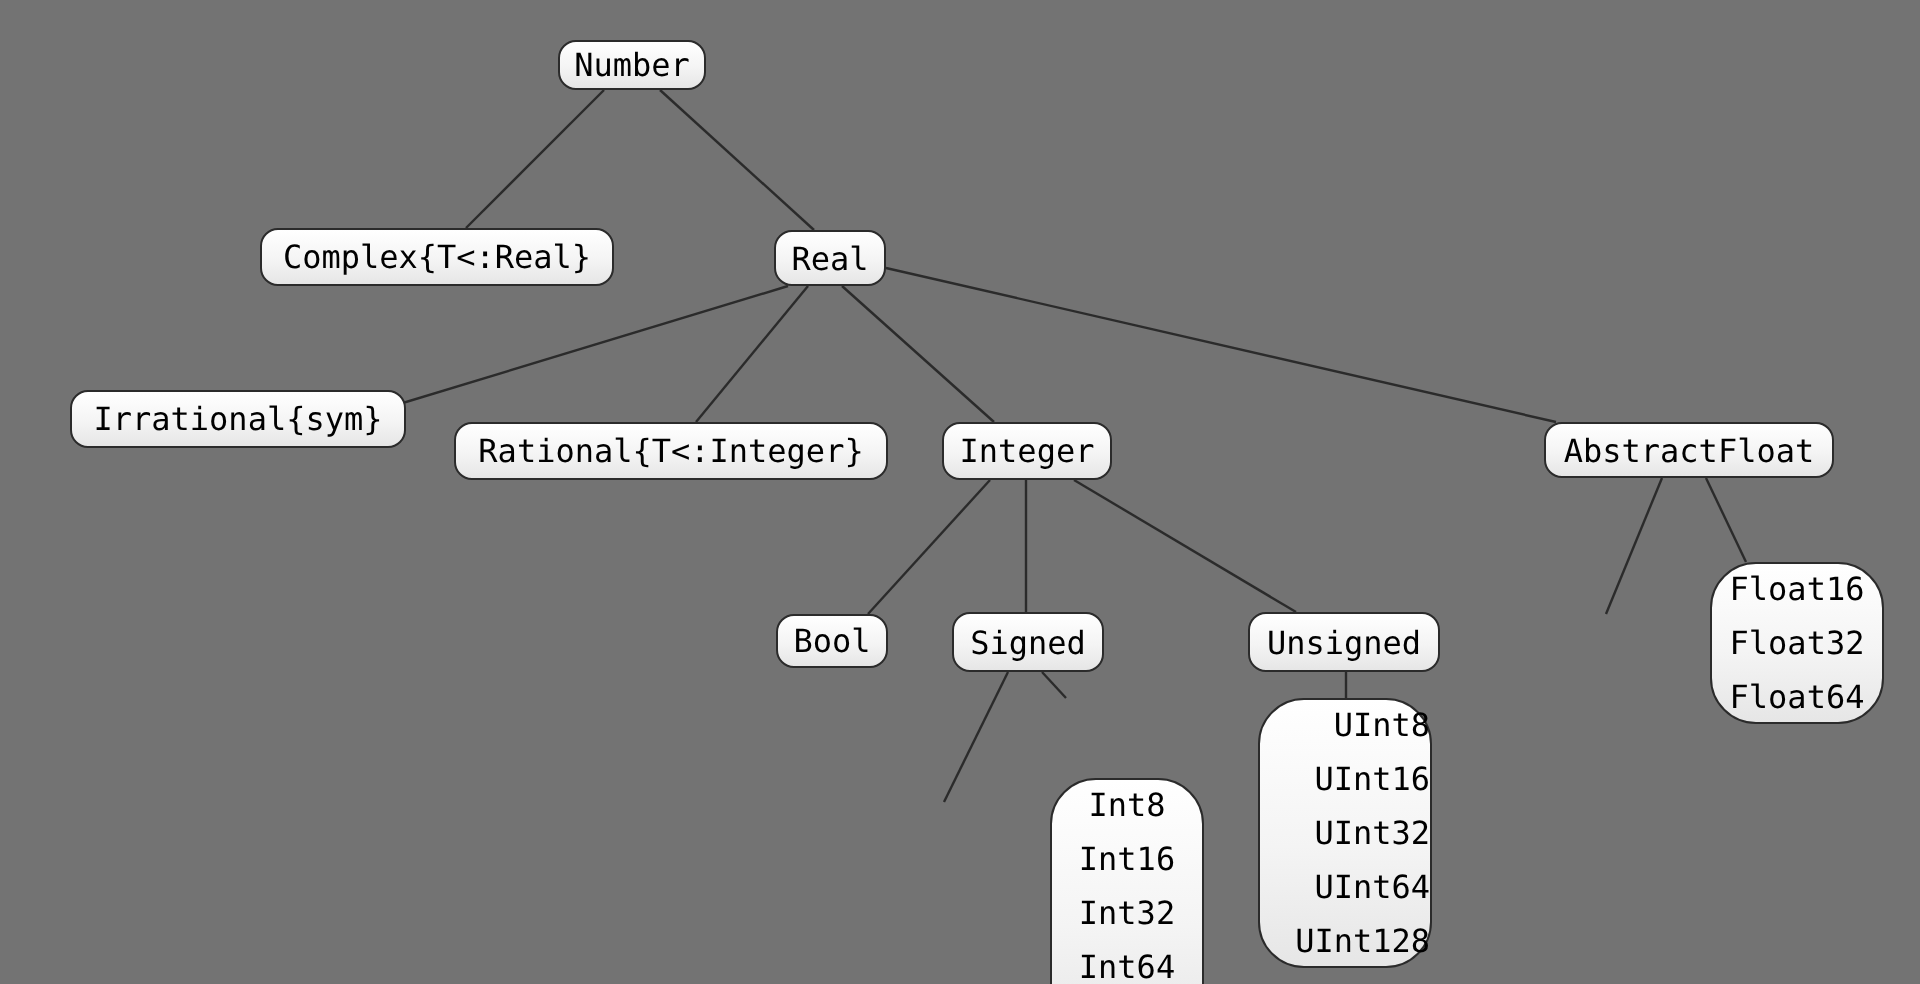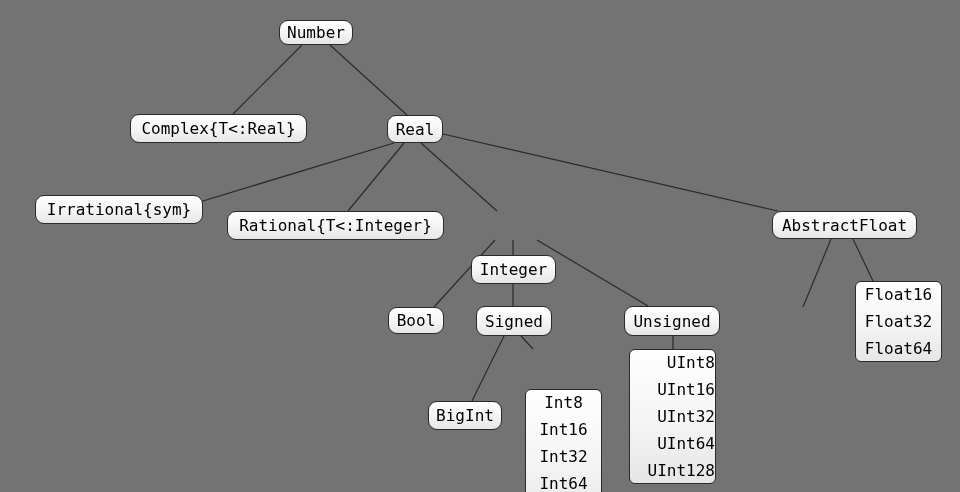--- a/index.html
+++ b/index.html
@@ -29,33 +29,33 @@
     color: #000000;
     font-size: 16px;
     display: flex;
     align-items: center;
     justify-content: center;
     white-space: nowrap;
   }
   .node.group {
     flex-direction: column;
     justify-content: center;
-    border-radius: 6px;
+    border-radius: 23px;
   }
   .node.group .line {
     line-height: 27px;
     text-align: center;
   }
   
   #n-number        { left: 279px; top:  20px; width:  74px; height: 25px; }
   #n-complex       { left: 130px; top: 114px; width: 177px; height: 29px; }
   #n-real          { left: 387px; top: 115px; width:  56px; height: 28px; }
   #n-irrational    { left:  35px; top: 195px; width: 168px; height: 29px; }
   #n-rational      { left: 227px; top: 211px; width: 217px; height: 29px; }
-  #n-integer       { left: 471px; top: 211px; width:  85px; height: 29px; margin-top: 44px; }
+  #n-integer       { left: 471px; top: 211px; width:  85px; height: 29px; }
   #n-abstractfloat { left: 772px; top: 211px; width: 145px; height: 28px; }
   #n-bool          { left: 388px; top: 307px; width:  56px; height: 27px; }
   #n-signed        { left: 476px; top: 306px; width:  76px; height: 30px; }
   #n-unsigned      { left: 624px; top: 306px; width:  96px; height: 30px; }
   #n-bigfloat      { left: 744px; top: 307px; width:  93px; height: 28px; }
   #n-floats        { left: 855px; top: 281px; width:  87px; height: 81px; }
   #n-bigint        { left: 428px; top: 401px; width:  74px; height: 29px; }
   #n-signed-ints   { left: 525px; top: 349px; width:  77px; height: 135px; margin-top: 40px; }
   #n-unsigned-ints { left: 629px; top: 349px; width:  87px; height: 135px; align-items: flex-end; }
 </style>
@@ -121,23 +121,20 @@
     <span>Unsigned</span>
   </div>
 
 
   <div class="node group" id="n-floats">
     <div class="line">Float16</div>
     <div class="line">Float32</div>
     <div class="line">Float64</div>
   </div>
 
-  <div class="node" id="n-bigint">
-    <span>BigInt</span>
-  </div>
 
   <div class="node group" id="n-signed-ints">
     <div class="line">Int8</div>
     <div class="line">Int16</div>
     <div class="line">Int32</div>
     <div class="line">Int64</div>
     <div class="line">Int128</div>
   </div>
 
   <div class="node group" id="n-unsigned-ints">

